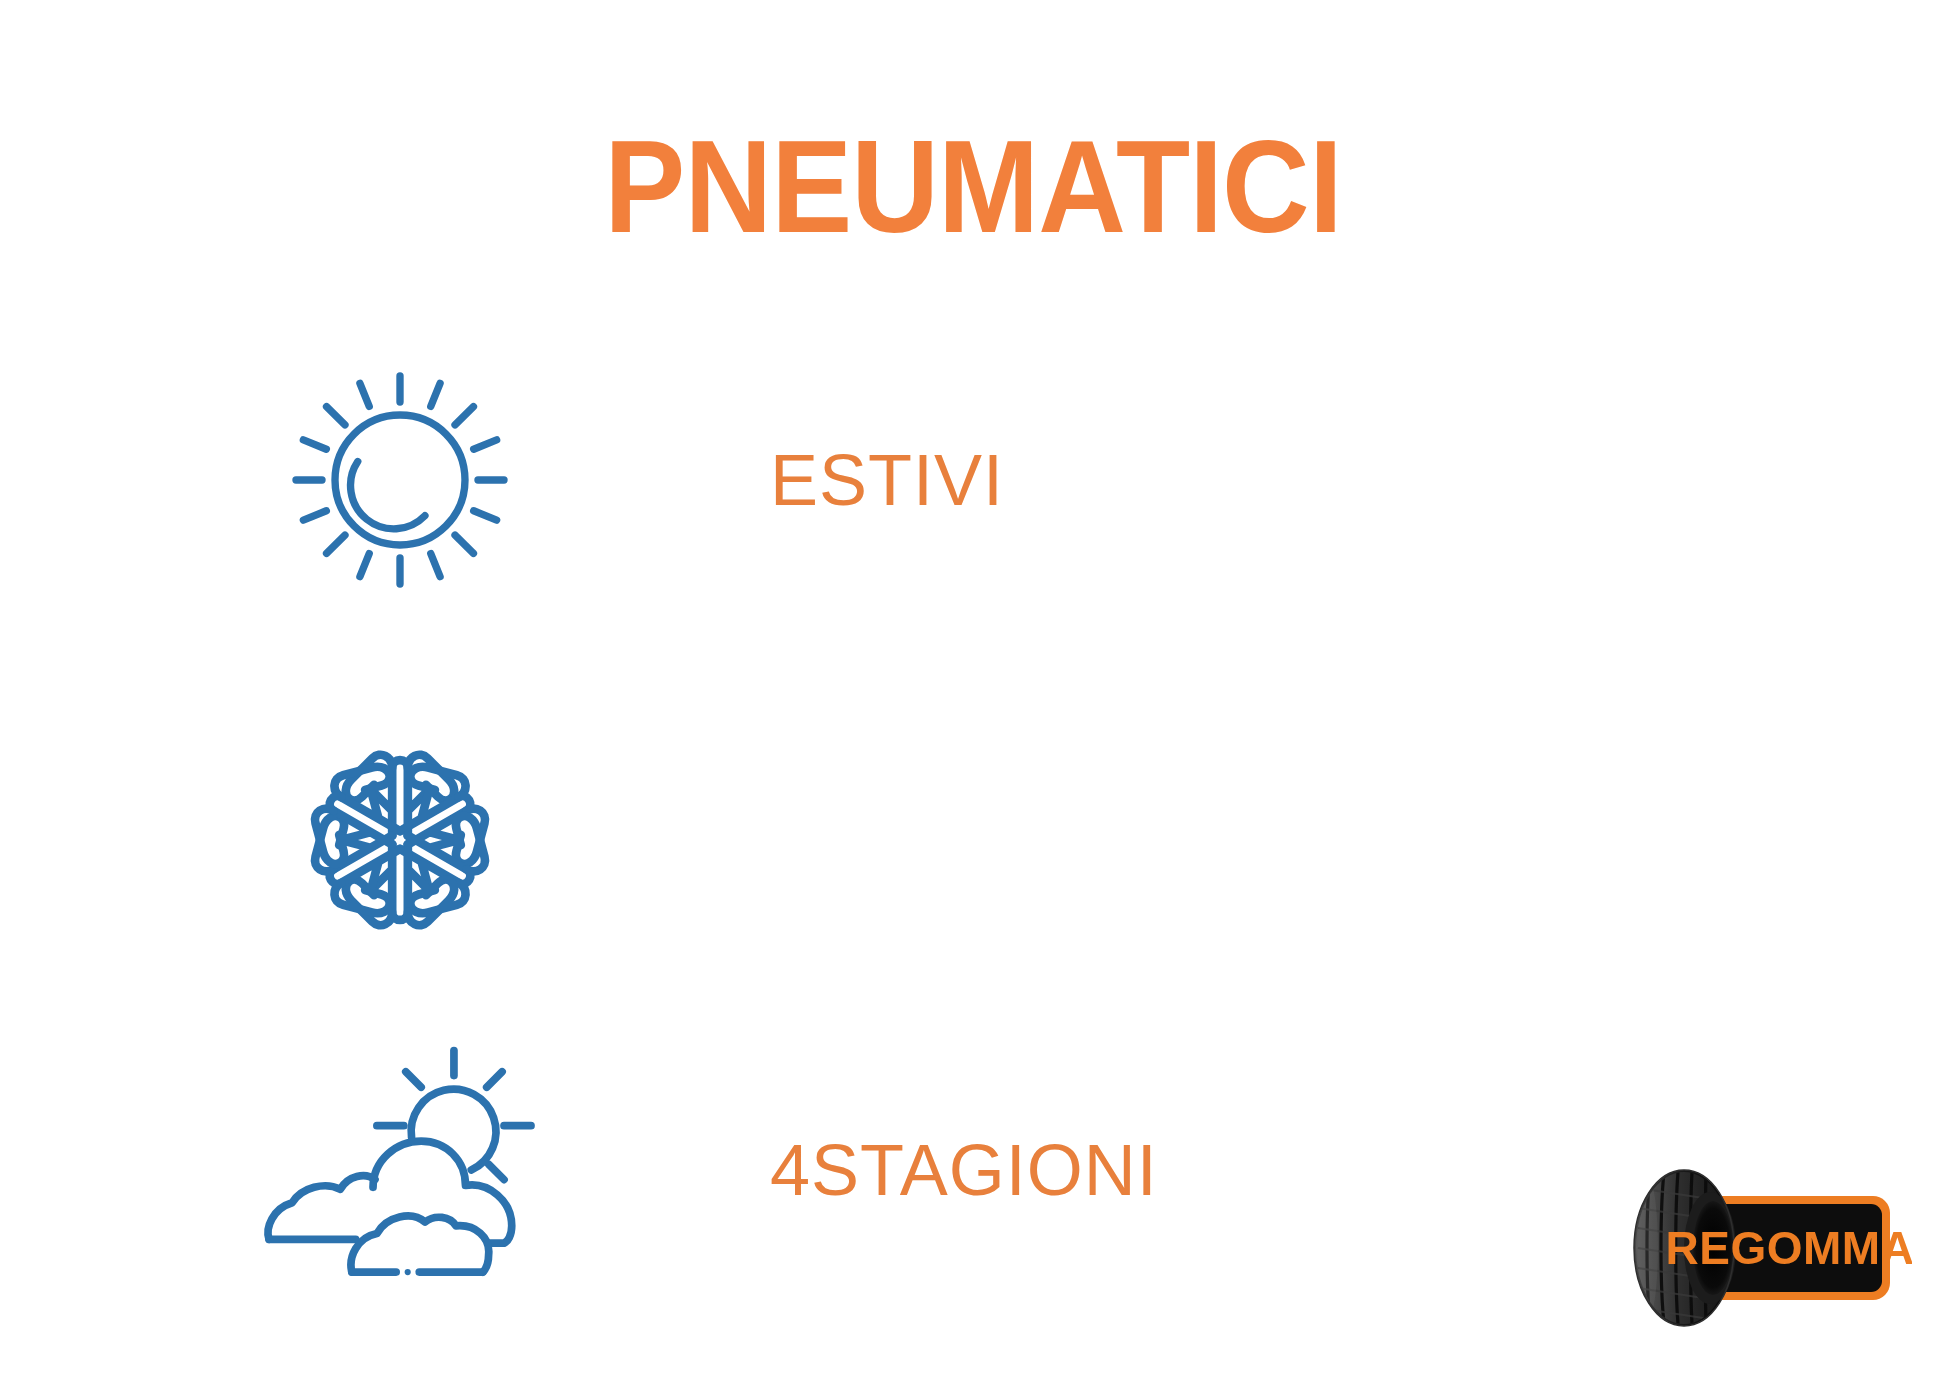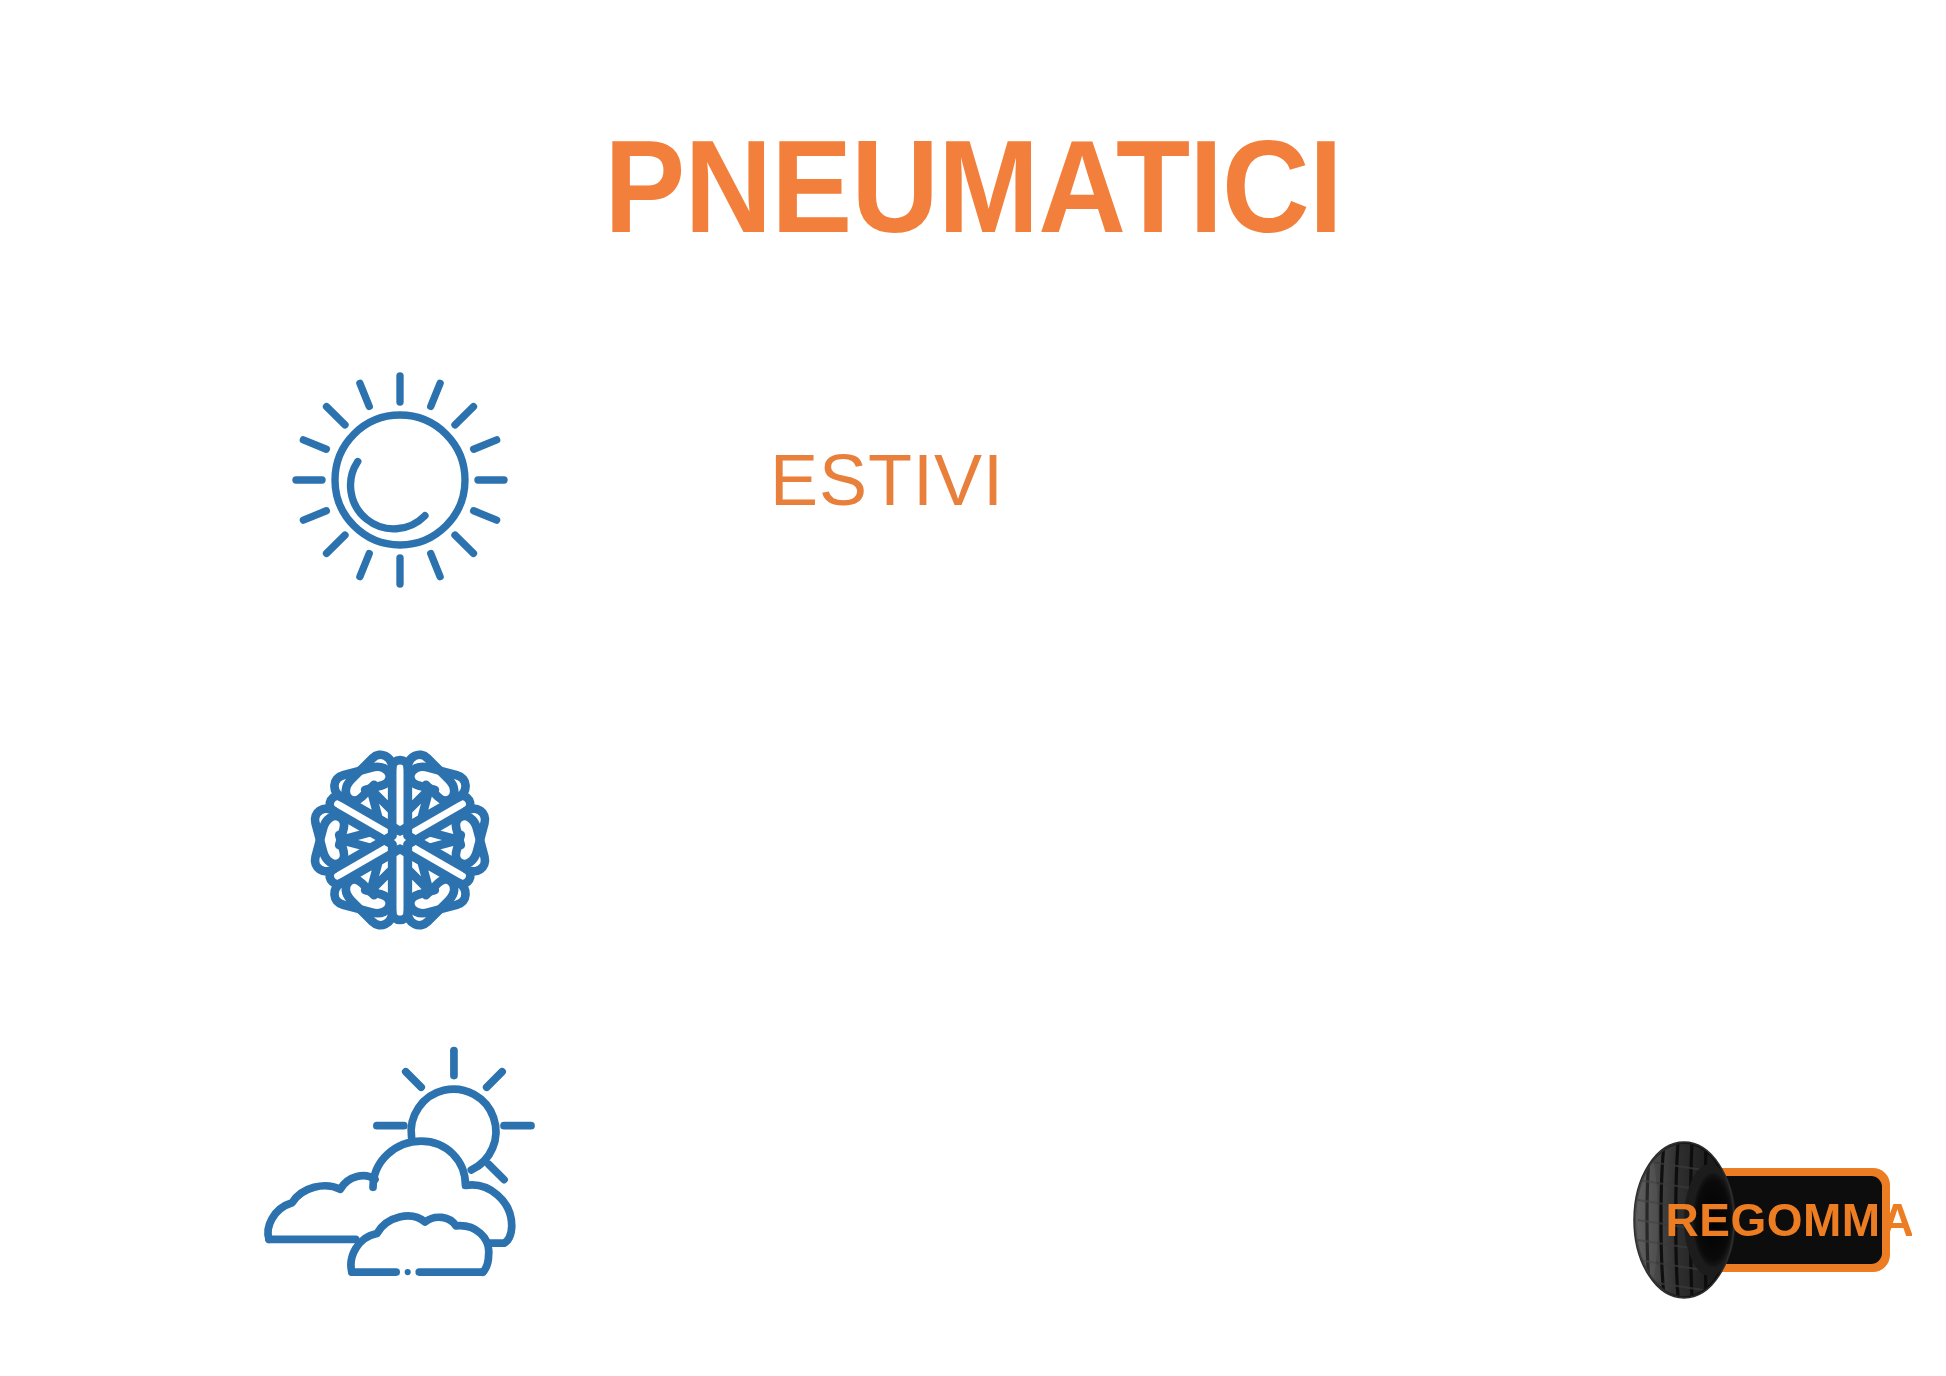--- a/index.html
+++ b/index.html
@@ -75,21 +75,21 @@
     font-weight: 300;
     font-size: 72px;
     letter-spacing: 1px;
     white-space: nowrap;
   }
 
   
   #brand-logo {
     position: absolute;
     left: 1612px;
-    top: 1120px;
+    top: 1148px;
     width: 300px;
     height: 200px;
   }
   #brand-logo svg { display: block; }
   .logo-word {
     fill: #ED7D22;
     font-family: "Liberation Sans", sans-serif;
     font-weight: bold;
     font-size: 46px;
     letter-spacing: 0.5px;
@@ -324,20 +324,23 @@
                    C 93 91 101 92 104 97
                    C 114 96 122 103 121 112
                    C 121 116 120 119 118 121"></path>
           <line x1="50" y1="121" x2="73" y2="121"></line>
           <line x1="85" y1="121" x2="118" y2="121"></line>
           <circle cx="79" cy="121" r="1.6" fill="#2C72AE" stroke="none"></circle>
         </g>
       </svg>
     </div>
 
+    <div class="label-cell">
+      <span class="seg-label">4STAGIONI</span>
+    </div>
   </div>
 
   <div id="brand-logo">
     <svg width="300" height="200" viewBox="0 0 300 200" aria-hidden="true">
       <defs>
         <linearGradient id="tireBody" x1="0" y1="0" x2="1" y2="0">
           <stop offset="0%" stop-color="#4a4a4a"></stop>
           <stop offset="25%" stop-color="#2a2a2a"></stop>
           <stop offset="55%" stop-color="#161616"></stop>
           <stop offset="100%" stop-color="#050505"></stop>

